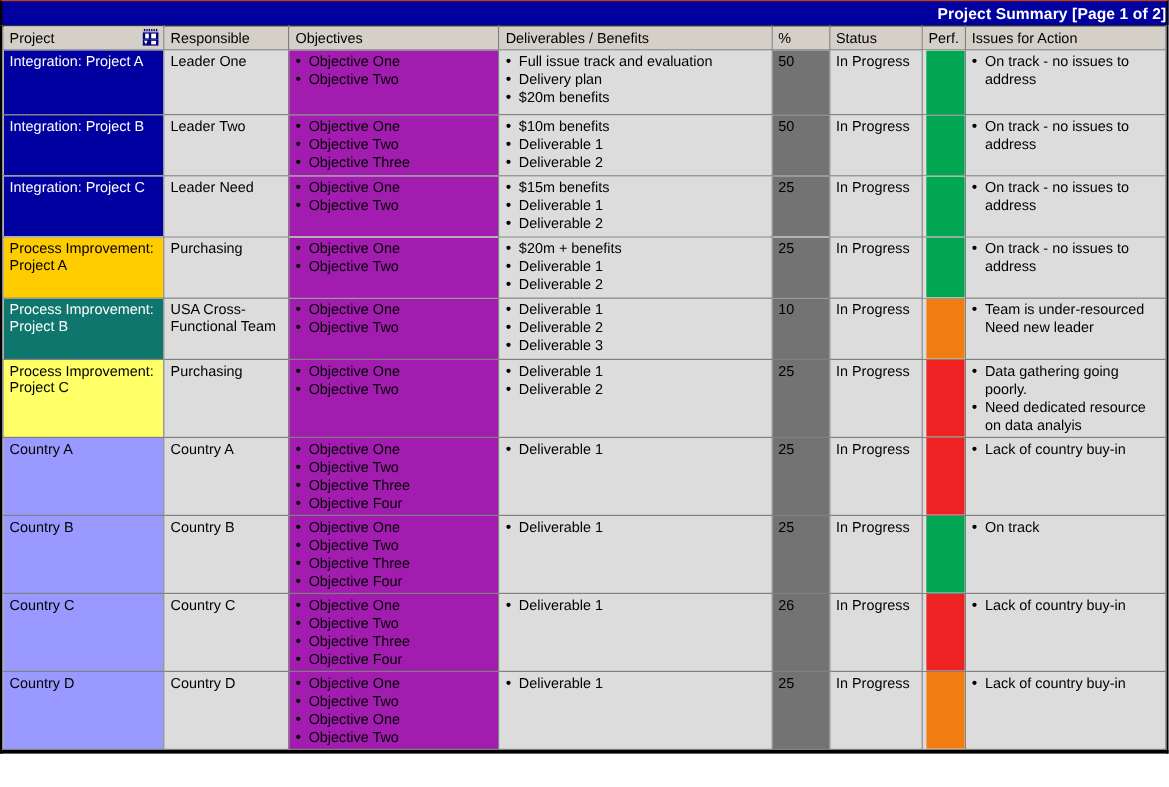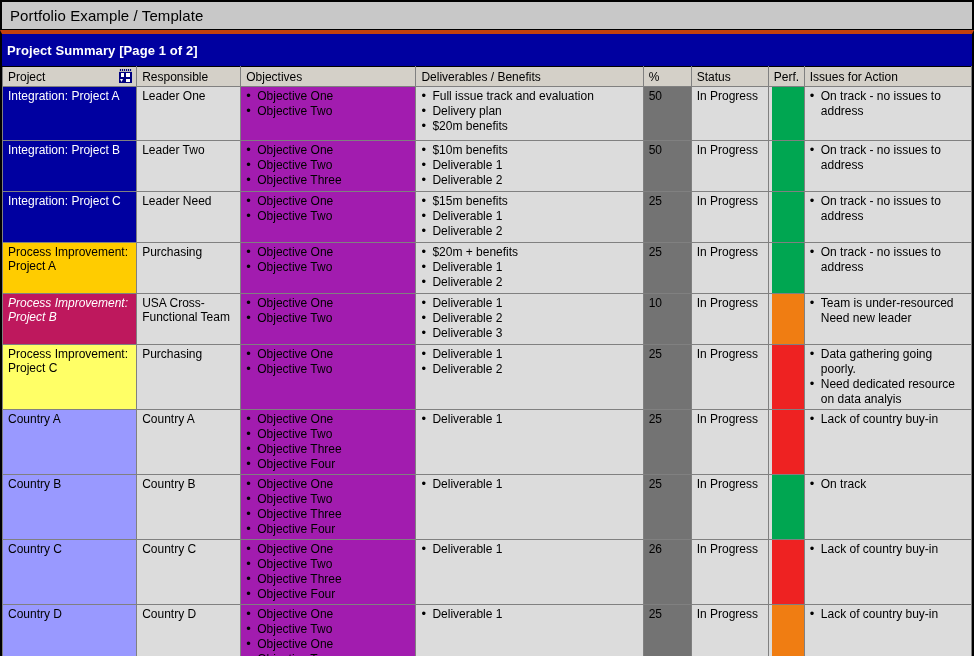--- a/index.html
+++ b/index.html
@@ -36,29 +36,30 @@
     padding: 0 0 0 8px;
   }
   .titlebar-text {
     font-size: 15px;
     color: #000000;
     letter-spacing: 0.1px;
   }
 
   
   .sectionbar {
-    height: 36px;
+    height: 21px;
     box-sizing: border-box;
     background: #0000a0;
     border-left: 2px solid #000000;
     border-right: 2px solid #000000;
-    border-top: 4px solid #c2410c;
+    border-top: 1px solid #c2410c;
     display: flex;
     align-items: center;
     padding-left: 5px;
+    justify-content: flex-end;
   }
   .sectionbar-text {
     color: #ffffff;
     font-weight: bold;
     font-size: 13px;
     letter-spacing: 0.1px;
   }
 
   
   .table-wrap {
@@ -164,23 +165,20 @@
     line-height: 15px;
   }
 
   .proj-label { display: block; }
 </style>
 </head>
 <body>
 
 <div id="app">
 
-  <div class="titlebar">
-    <span class="titlebar-text">Portfolio Example / Template</span>
-  </div>
 
   <div class="sectionbar">
     <span class="sectionbar-text">Project Summary [Page 1 of 2]</span>
   </div>
 
   <div class="table-wrap">
     <table class="grid">
       <colgroup>
         <col class="w-project">
         <col class="w-responsible">
@@ -346,21 +344,21 @@
             <td class="c-perf">
               <div class="perf-box" style="background: rgb(0, 166, 81);"></div>
             </td>
             <td class="c-issues">
               <ul class="bul">
                 <li>On track - no issues to address</li>
               </ul>
             </td>
           </tr>
           <tr style="height: 51px;">
-            <td class="c-project" style="background: #be185d; color: rgb(255, 255, 255); font-style: italic;">
+            <td class="c-project" style="background: #0f766e; color: rgb(255, 255, 255);">
               <span class="proj-label">Process Improvement: Project B</span>
             </td>
             <td class="c-responsible">USA Cross-Functional Team</td>
             <td class="c-objectives">
               <ul class="bul">
                 <li>Objective One</li>
                 <li>Objective Two</li>
               </ul>
             </td>
             <td class="c-deliverables">

